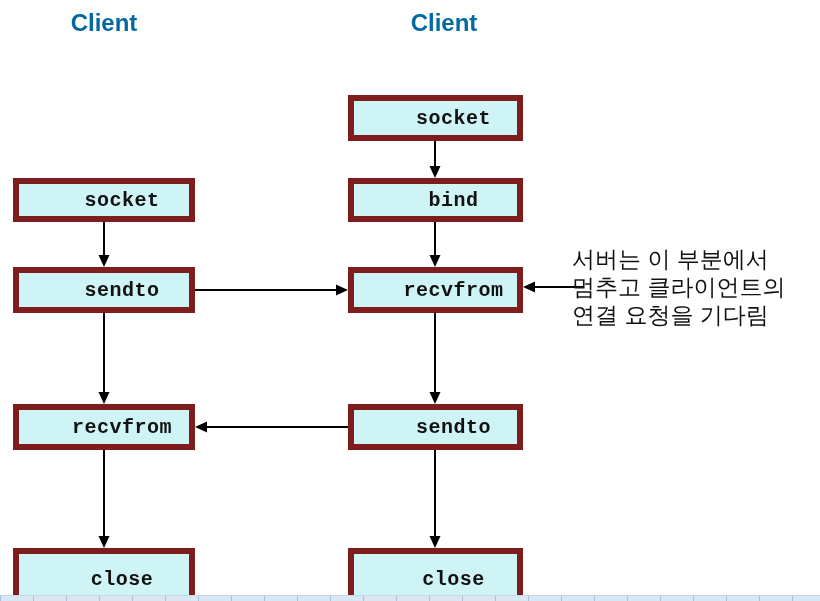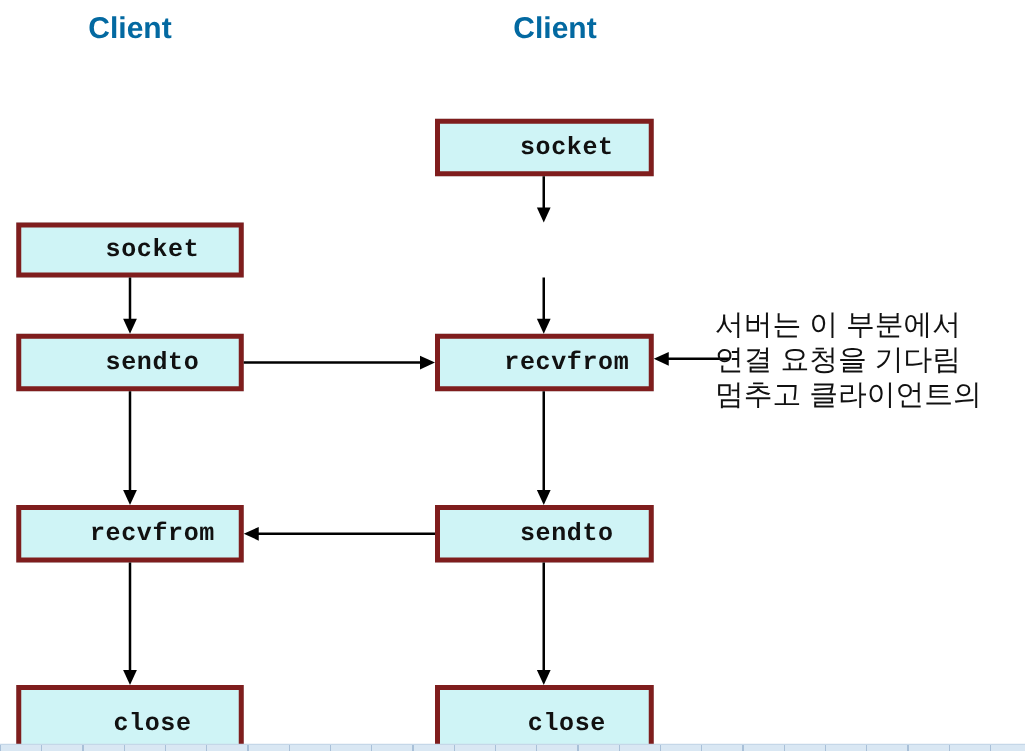--- a/index.html
+++ b/index.html
@@ -19,21 +19,21 @@
     font-size: 24px;
     color: #0369a1;
     white-space: nowrap;
   }
   .col-title.client { left: 34px;  top: 9px; }
   .col-title.server { left: 374px; top: 9px; }
   .box {
     position: absolute;
     box-sizing: border-box;
     background: #CFF4F6;
-    border: 4px solid #7f1d1d;
+    border: 6px solid #7f1d1d;
     display: flex;
     align-items: center;
     justify-content: center;
     font-family: "Liberation Mono", "DejaVu Sans Mono", monospace;
     font-weight: bold;
     font-size: 20px;
     letter-spacing: 0.5px;
     color: #111111;
     padding-left: 36px;
   }
@@ -83,20 +83,21 @@
 
   <div class="col-title client">Client</div>
   <div class="col-title server">Client</div>
 
   <div class="box c-col r2">socket</div>
   <div class="box c-col r3">sendto</div>
   <div class="box c-col r4">recvfrom</div>
   <div class="box c-col r5">close</div>
 
   <div class="box s-col r1">socket</div>
+  <div class="box s-col r2">bind</div>
   <div class="box s-col r3">recvfrom</div>
   <div class="box s-col r4">sendto</div>
   <div class="box s-col r5">close</div>
 
   <svg class="arrow-layer" viewBox="0 0 820 601" xmlns="http://www.w3.org/2000/svg">
 
     <g>
       <line x1="435" y1="141" x2="435" y2="168"></line>
       <polygon points="429.5,166 440.5,166 435,178"></polygon>
     </g>
@@ -142,19 +143,19 @@
     </g>
 
     <g>
       <line x1="584" y1="287" x2="533" y2="287"></line>
       <polygon points="535,281.5 535,292.5 523,287"></polygon>
     </g>
   </svg>
 
   <div class="note">
     <div>서버는 이 부분에서</div>
+    <div>멈추고 클라이언트의</div>
     <div>연결 요청을 기다림</div>
-    <div>멈추고 클라이언트의</div>
   </div>
 
   <div class="bottom-strip"></div>
 
 </div>
 
 </body></html>

